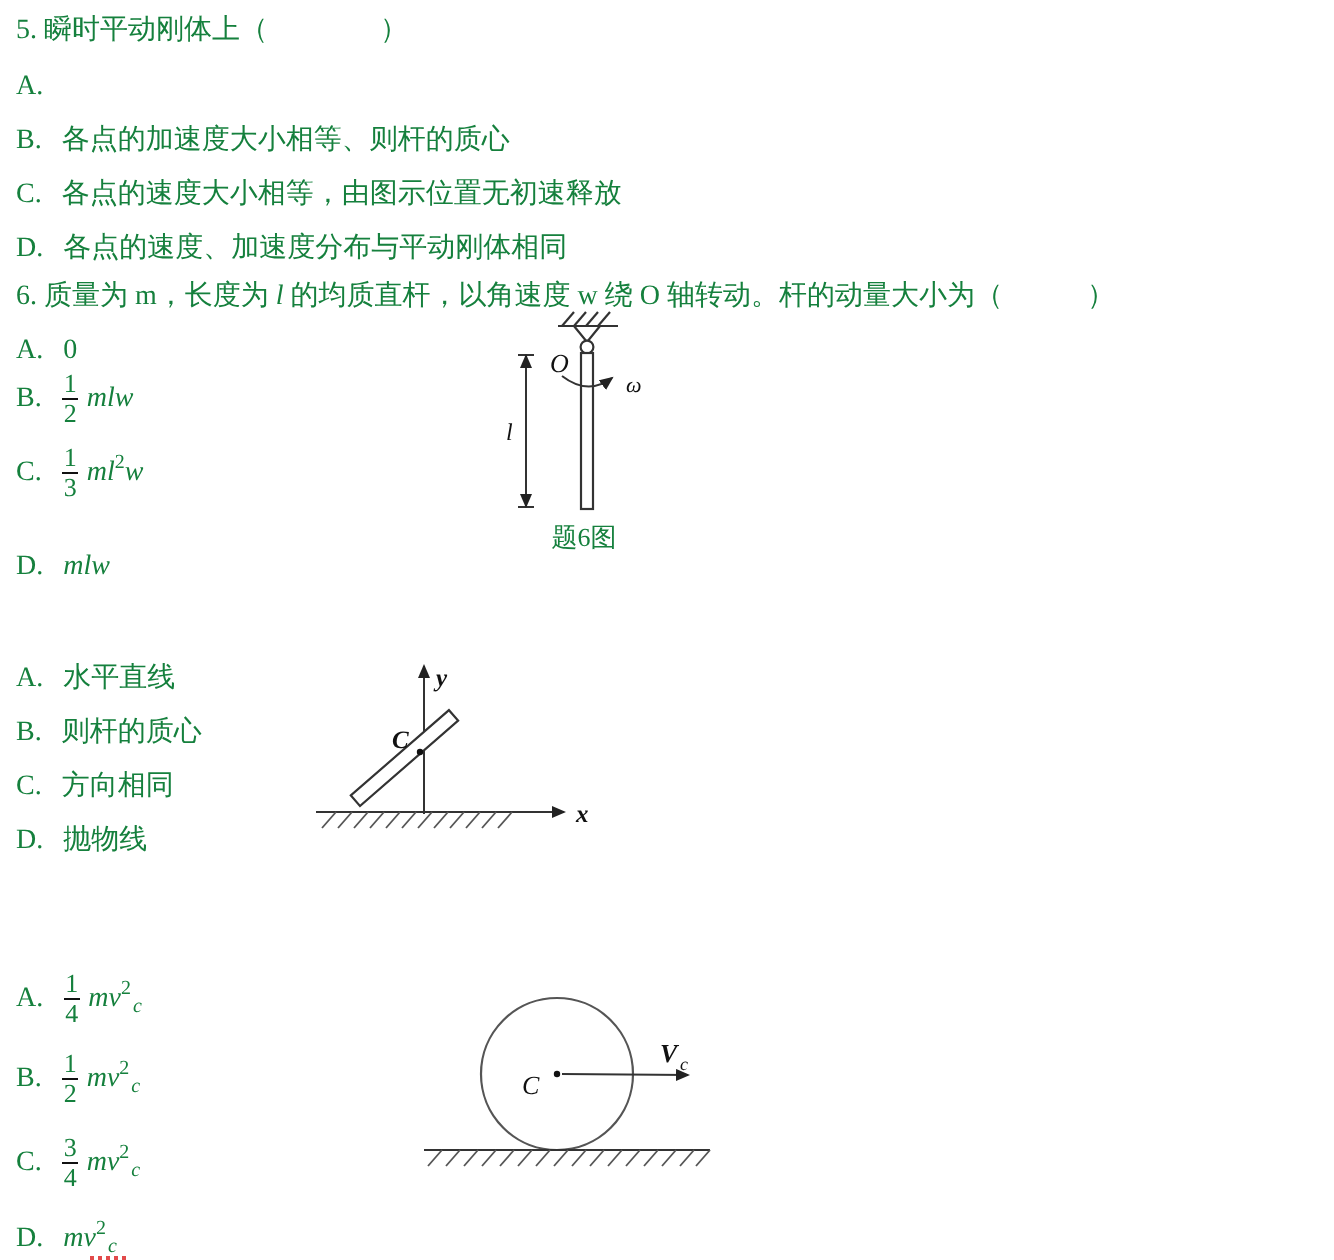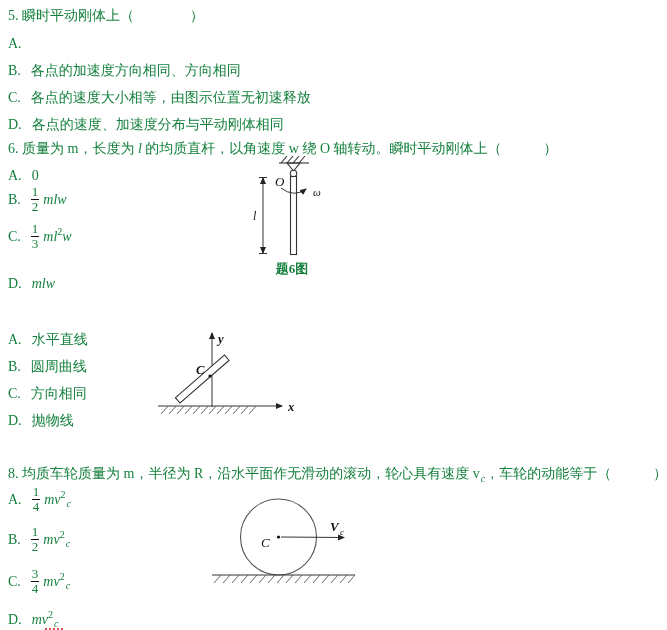--- a/index.html
+++ b/index.html
@@ -12,47 +12,47 @@
   .opt .lab{margin-right:10px;white-space:pre;}
   .frac{display:inline-flex;flex-direction:column;align-items:center;line-height:1.05;
         font-size:13px;margin-right:4px;}
   .frac .den{border-top:1px solid #111;padding:0 1px;}
   .var{font-style:italic;}
   .e-sup{font-size:10px;position:relative;top:-5px;}
   .e-sub{font-size:10px;position:relative;top:4px;margin-left:1px;font-style:italic;}
   .formula{position:relative;display:inline-flex;align-items:center;}
   .sq{position:absolute;left:13px;bottom:-2px;width:18px;border-bottom:2px dotted #e24b4b;}
   .fig{position:absolute;}
-  .caption{position:absolute;text-align:center;font-weight:700;font-size:13px;}
+  .caption{position:absolute;text-align:center;font-weight:400;font-size:13px;}
   svg text{font-family:"Liberation Serif","DejaVu Serif",serif;}
   .itxt{font-style:italic;}
 </style>
 </head>
 <body>
 
 <div class="page">
 
   <div class="line" style="top:7px">5. 瞬时平动刚体上（　　　　）</div>
   <div class="line opt" style="top:35px">
     <span class="lab">A.</span>
   </div>
   <div class="line opt" style="top:62px">
     <span class="lab">B.</span>
-    <span>各点的加速度方向相同、方向相同</span>
+    <span>各点的加速度大小相等、则杆的质心</span>
   </div>
   <div class="line opt" style="top:89px">
     <span class="lab">C.</span>
     <span>各点的速度大小相等，由图示位置无初速释放</span>
   </div>
   <div class="line opt" style="top:116px">
     <span class="lab">D.</span>
     <span>各点的速度、加速度分布与平动刚体相同</span>
   </div>
 
-  <div class="line" style="top:140px"><span>6. 质量为 m，长度为 </span><span class="var">l</span><span> 的均质直杆，以角速度 w 绕 O 轴转动。瞬时平动刚体上（　　　）</span></div>
+  <div class="line" style="top:140px"><span>6. 质量为 m，长度为 </span><span class="var">l</span><span> 的均质直杆，以角速度 w 绕 O 轴转动。杆的动量大小为（　　　）</span></div>
   <div class="line opt" style="top:167px">
     <span class="lab">A.</span>
     <span>0</span>
   </div>
   <div class="line opt" style="top:185px">
     <span class="lab">B.</span>
     <span class="formula">
       <span class="frac"><span class="num">1</span><span class="den">2</span></span>
       <span class="var">mlw</span>
     </span>
@@ -96,21 +96,21 @@
     <text x="3" y="68" font-size="12" class="itxt" fill="#111">l</text>
   </svg>
   <div class="caption" style="left:250px;top:260px;width:84px">题6图</div>
 
   <div class="line opt" style="top:331px">
     <span class="lab">A.</span>
     <span>水平直线</span>
   </div>
   <div class="line opt" style="top:358px">
     <span class="lab">B.</span>
-    <span>圆周曲线</span>
+    <span>则杆的质心</span>
   </div>
   <div class="line opt" style="top:385px">
     <span class="lab">C.</span>
     <span>方向相同</span>
   </div>
   <div class="line opt" style="top:412px">
     <span class="lab">D.</span>
     <span>抛物线</span>
   </div>
 
@@ -138,21 +138,20 @@
       <line x1="98" y1="79" x2="91" y2="87"></line>
         <line x1="106" y1="79" x2="99" y2="87"></line>
     </g>
     <g transform="translate(30,76) rotate(-41)">
       <rect x="0" y="-7" width="65" height="7" fill="#fff" stroke="#333" stroke-width="1.1"></rect>
     </g>
     <circle cx="60" cy="49" r="1.6" fill="#111"></circle>
     <text x="46" y="47" font-size="12.5" class="itxt" font-weight="bold" fill="#111">C</text>
   </svg>
 
-  <div class="line" style="top:465px"><span>8. 均质车轮质量为 m，半径为 R，沿水平面作无滑动的滚动，轮心具有速度 v</span><span class="e-sub">c</span><span>，车轮的动能等于（　　　）</span></div>
   <div class="line opt" style="top:485px">
     <span class="lab">A.</span>
     <span class="formula">
       <span class="frac"><span class="num">1</span><span class="den">4</span></span>
       <span class="var">mv</span><span class="e-sup">2</span><span class="e-sub">c</span>
     </span>
   </div>
   <div class="line opt" style="top:525px">
     <span class="lab">B.</span>
     <span class="formula">

